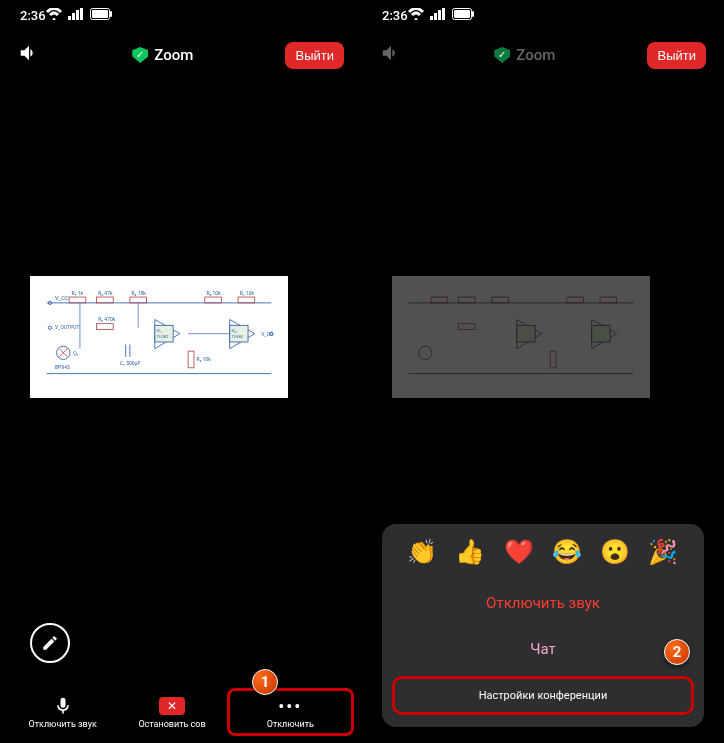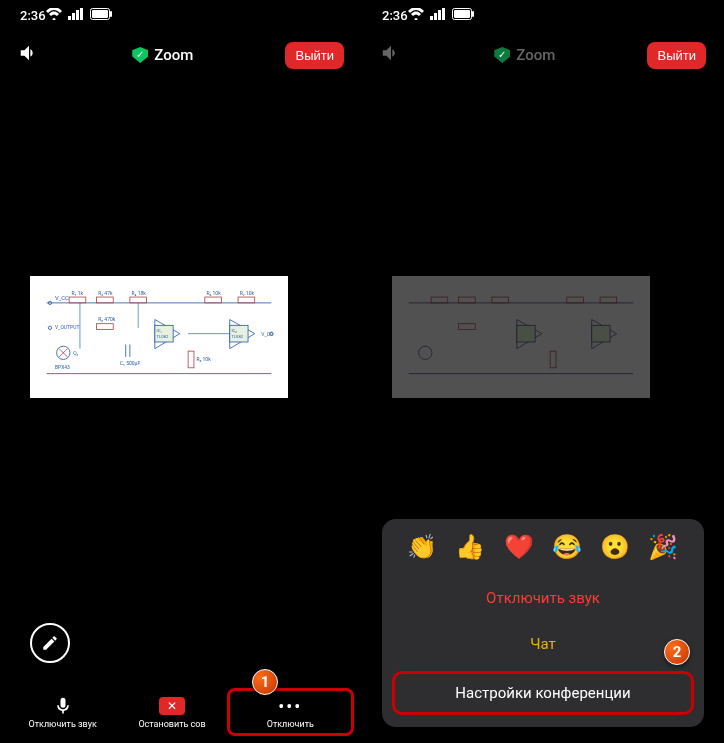--- a/index.html
+++ b/index.html
@@ -198,33 +198,33 @@
     }
     .emoji-row {
       display: flex;
       justify-content: space-around;
       padding: 0 16px 14px;
     }
     .emoji { font-size: 24px; cursor: pointer; }
     .menu-item {
       text-align: center;
       padding: 14px 0;
-      color: #eab308;
+      color: #f9a8d4;
       font-size: 15px;
       cursor: pointer;
     }
     .menu-item.red { color: #ff3b30; }
     .settings-highlight {
       margin: 4px 10px 2px;
       border: 3px solid #c00;
       border-radius: 10px;
       padding: 10px 0;
       text-align: center;
       color: #fff;
-      font-size: 15px;
+      font-size: 11px;
       cursor: pointer;
       position: relative;
     }
   </style>
 </head>
 <body>
 
 <div class="phone">
   <div class="status-bar">
     <span>2:36</span>

